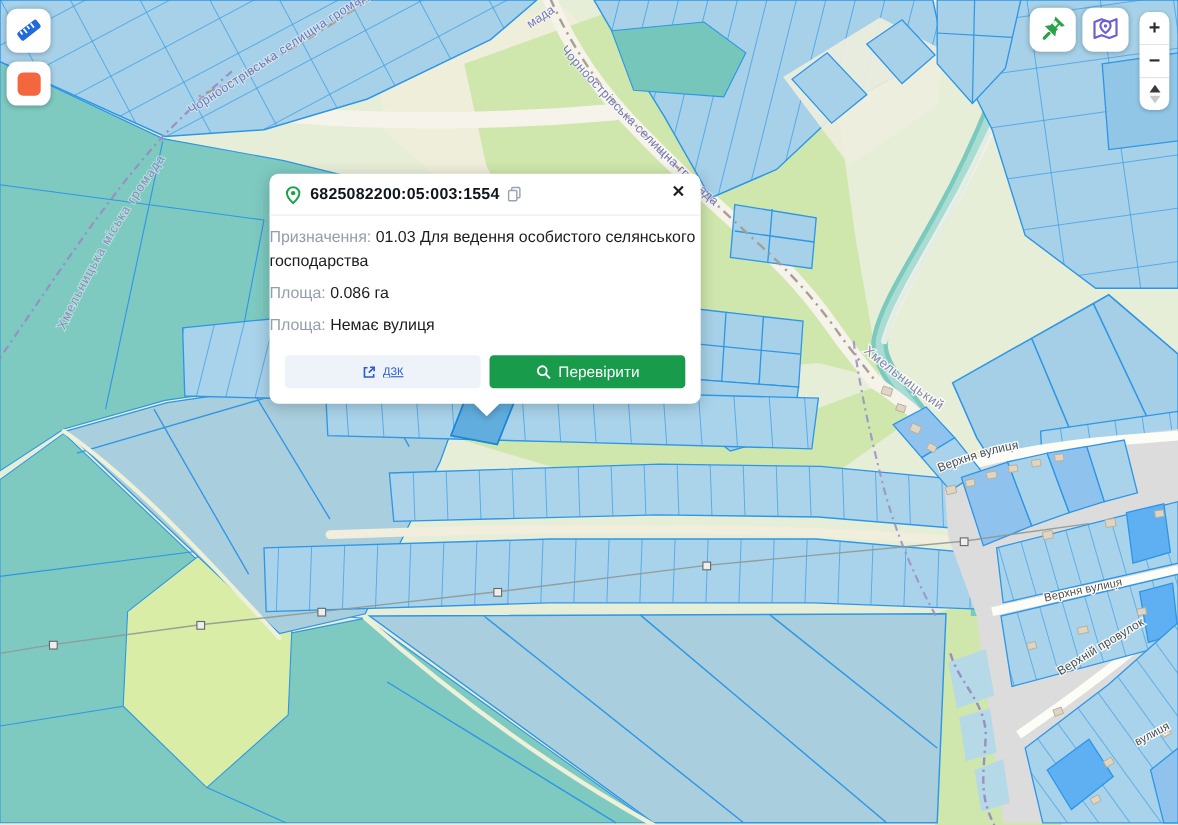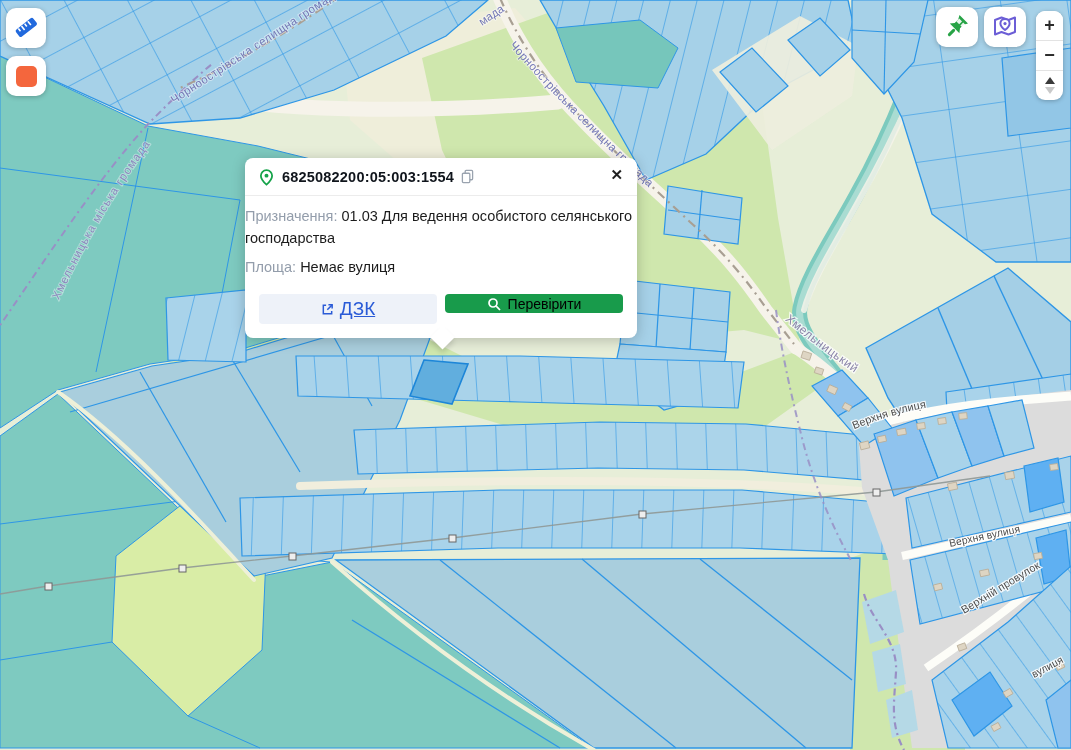--- a/index.html
+++ b/index.html
@@ -30,24 +30,24 @@
   .popup{position:absolute;left:245px;top:158px;width:392px;background:#fff;border-radius:8px;
     box-shadow:0 2px 14px rgba(0,0,0,.22);z-index:5;}
   .popup-header{display:flex;align-items:flex-start;padding:11px 14px 9px;border-bottom:1px solid #ececec;position:relative;}
   .ptitle{font-weight:700;font-size:14.5px;color:#10151c;margin:0 7px 0 8px;letter-spacing:.2px;}
   .close-btn{position:absolute;right:10px;top:7px;background:none;border:none;font-size:15px;font-weight:700;
     color:#1f1f1f;cursor:pointer;padding:2px 4px;line-height:1;}
   .popup-body{padding:9px 0 2px;font-size:14.5px;color:#1c1c1c;line-height:1.52;}
   .p-row{margin-bottom:7px;}
   .p-row .lbl{color:#939dab;margin-right:4px;}
   .popup-actions{display:flex;gap:8px;padding:7px 14px 14px;}
-  .btn-dzk{flex:1;height:30px;background:#eef2f9;border:none;border-radius:4px;color:#2a5bd7;font-size:19px;
+  .btn-dzk{flex:1;height:30px;background:#eef2f9;border:none;border-radius:4px;color:#2a5bd7;font-size:10px;
     display:flex;align-items:center;justify-content:center;gap:6px;cursor:pointer;font-family:inherit;}
   .btn-dzk .dzk-txt{text-decoration:underline;}
-  .btn-verify{flex:1;height:19px;background:#189b4b;border:none;border-radius:4px;color:#000000;font-size:14px;
+  .btn-verify{flex:1;height:30px;background:#189b4b;border:none;border-radius:4px;color:#ffffff;font-size:14px;
     display:flex;align-items:center;justify-content:center;gap:7px;cursor:pointer;font-family:inherit;}
   .popup-tail{position:absolute;bottom:-8px;left:189px;width:17px;height:17px;background:#fff;
     transform:rotate(45deg);box-shadow:3px 3px 5px rgba(0,0,0,.12);}
 </style>
 </head>
 <body>
 
 <div id="stage">
 
   <div id="map-svg">
@@ -370,20 +370,23 @@
           <rect x="1.5" y="4.5" width="8" height="10" rx="1" fill="#fff"></rect>
         </svg>
       </span>
       <button class="close-btn">✕</button>
     </div>
     <div class="popup-body">
       <div class="p-row">
         <span class="lbl">Призначення:</span><span class="val">01.03 Для ведення особистого селянського господарства</span>
       </div>
       <div class="p-row">
+        <span class="lbl">Площа:</span><span class="val">0.086 га</span>
+      </div>
+      <div class="p-row">
         <span class="lbl">Площа:</span><span class="val">Немає вулиця</span>
       </div>
     </div>
     <div class="popup-actions">
       <button class="btn-dzk">
         <span style="display:flex">
           <svg width="13" height="13" viewBox="0 0 14 14" fill="none" stroke="#2a5bd7" stroke-width="1.6">
             <path d="M5.5 2.5 H2.5 V11.5 H11.5 V8.5"></path>
             <path d="M8 2 H12 V6"></path>
             <path d="M12 2 L6.8 7.2"></path>

